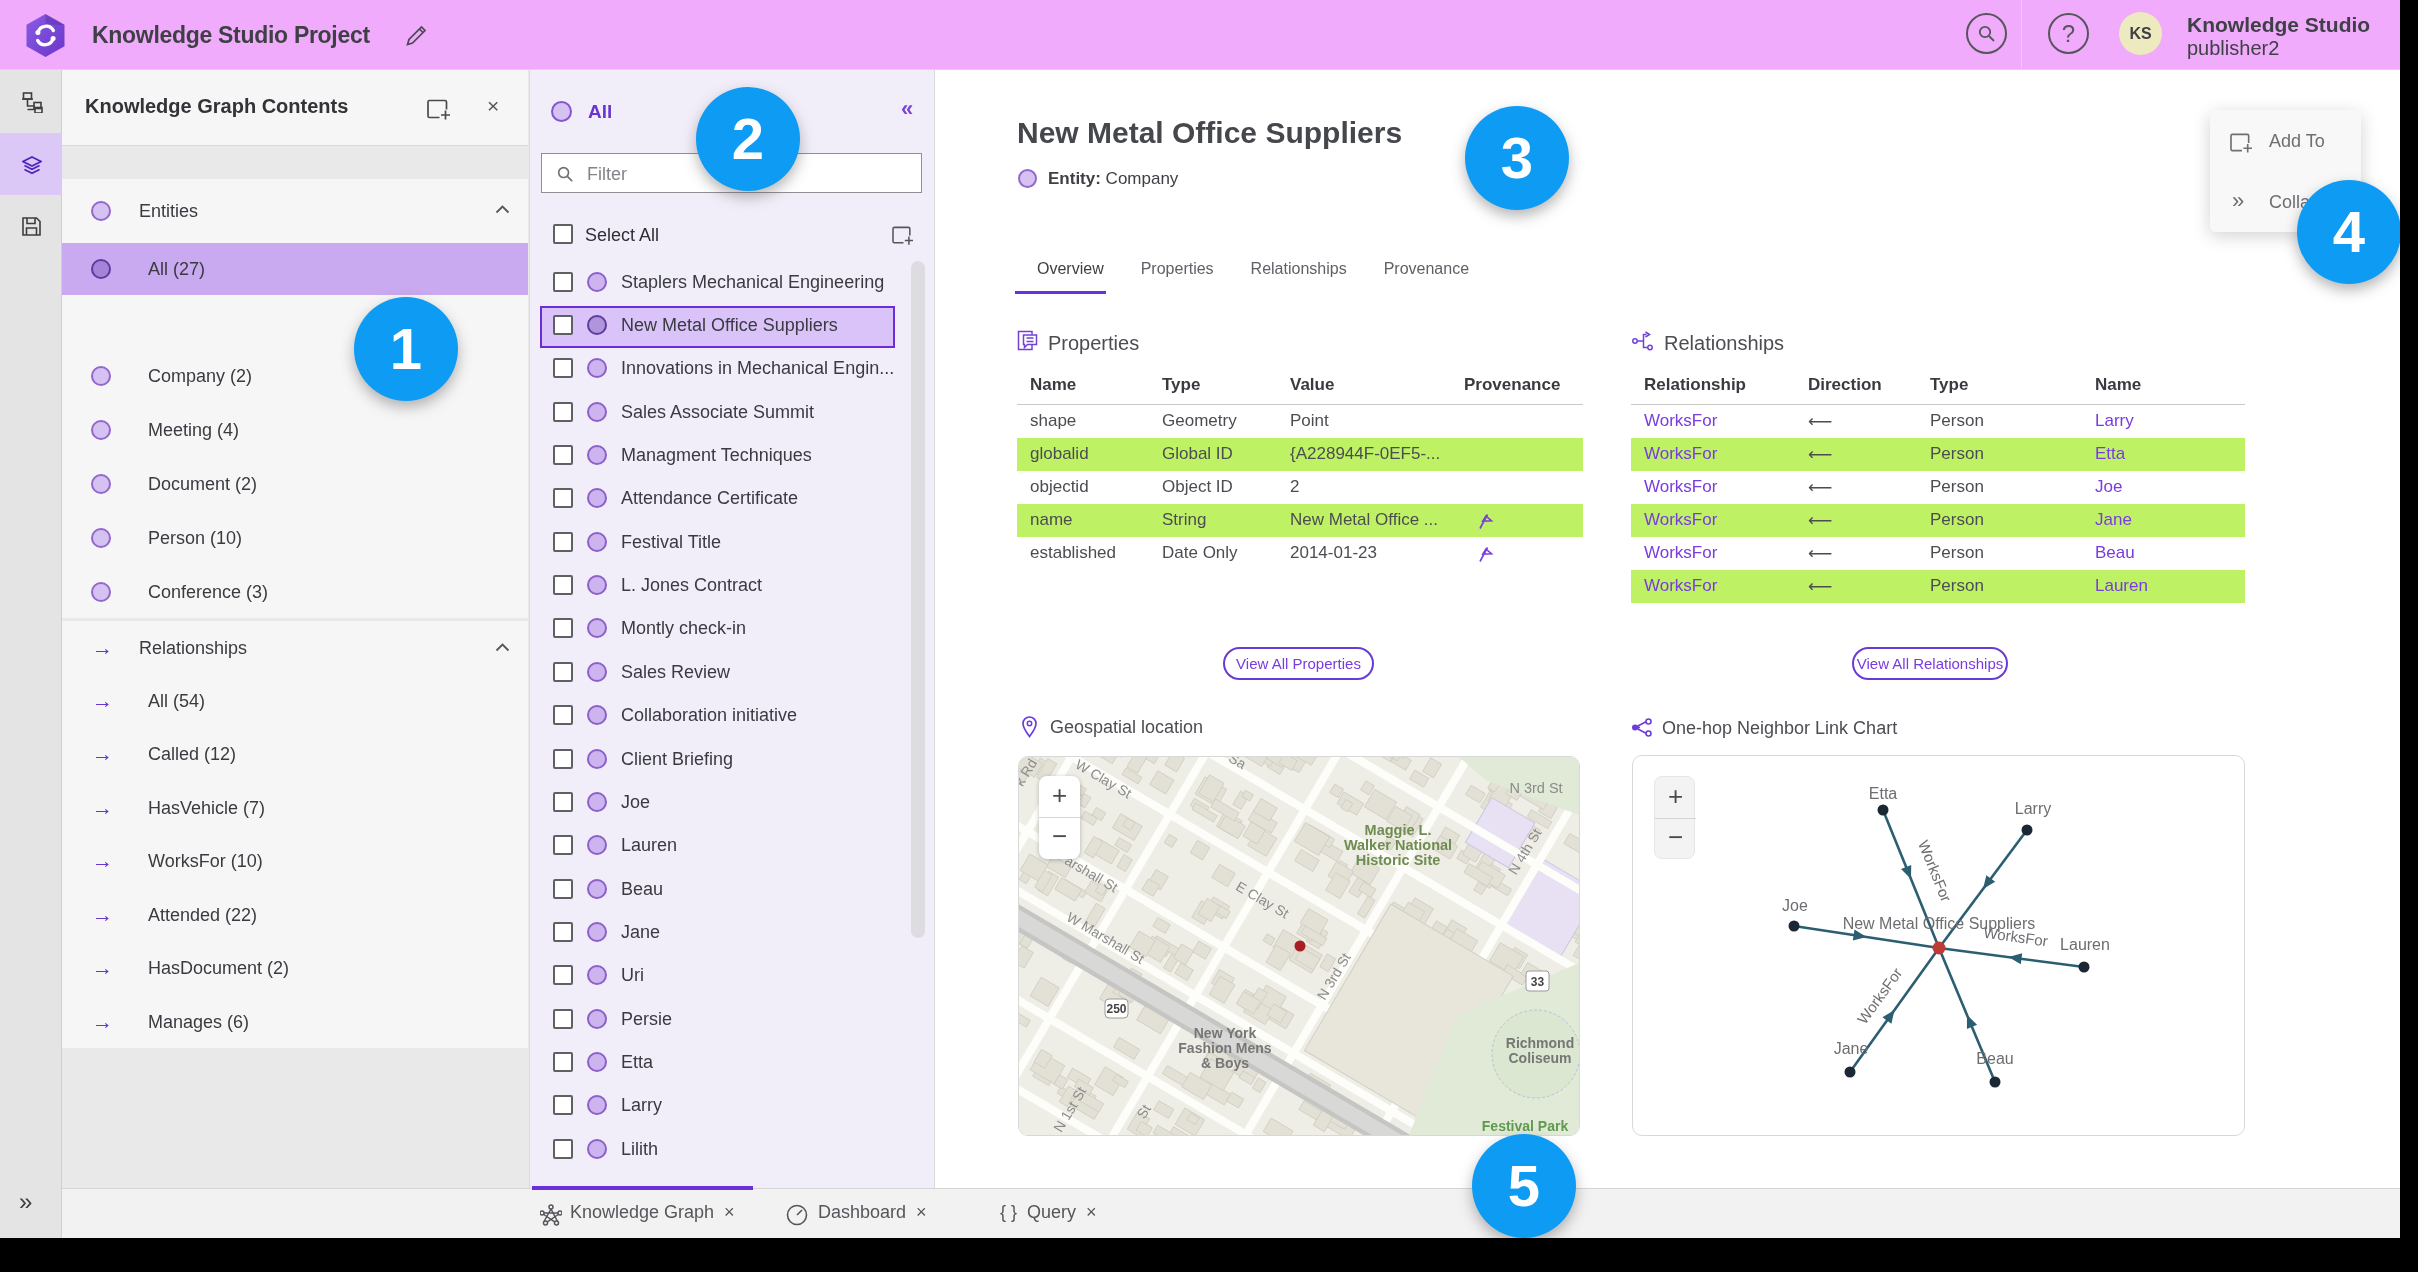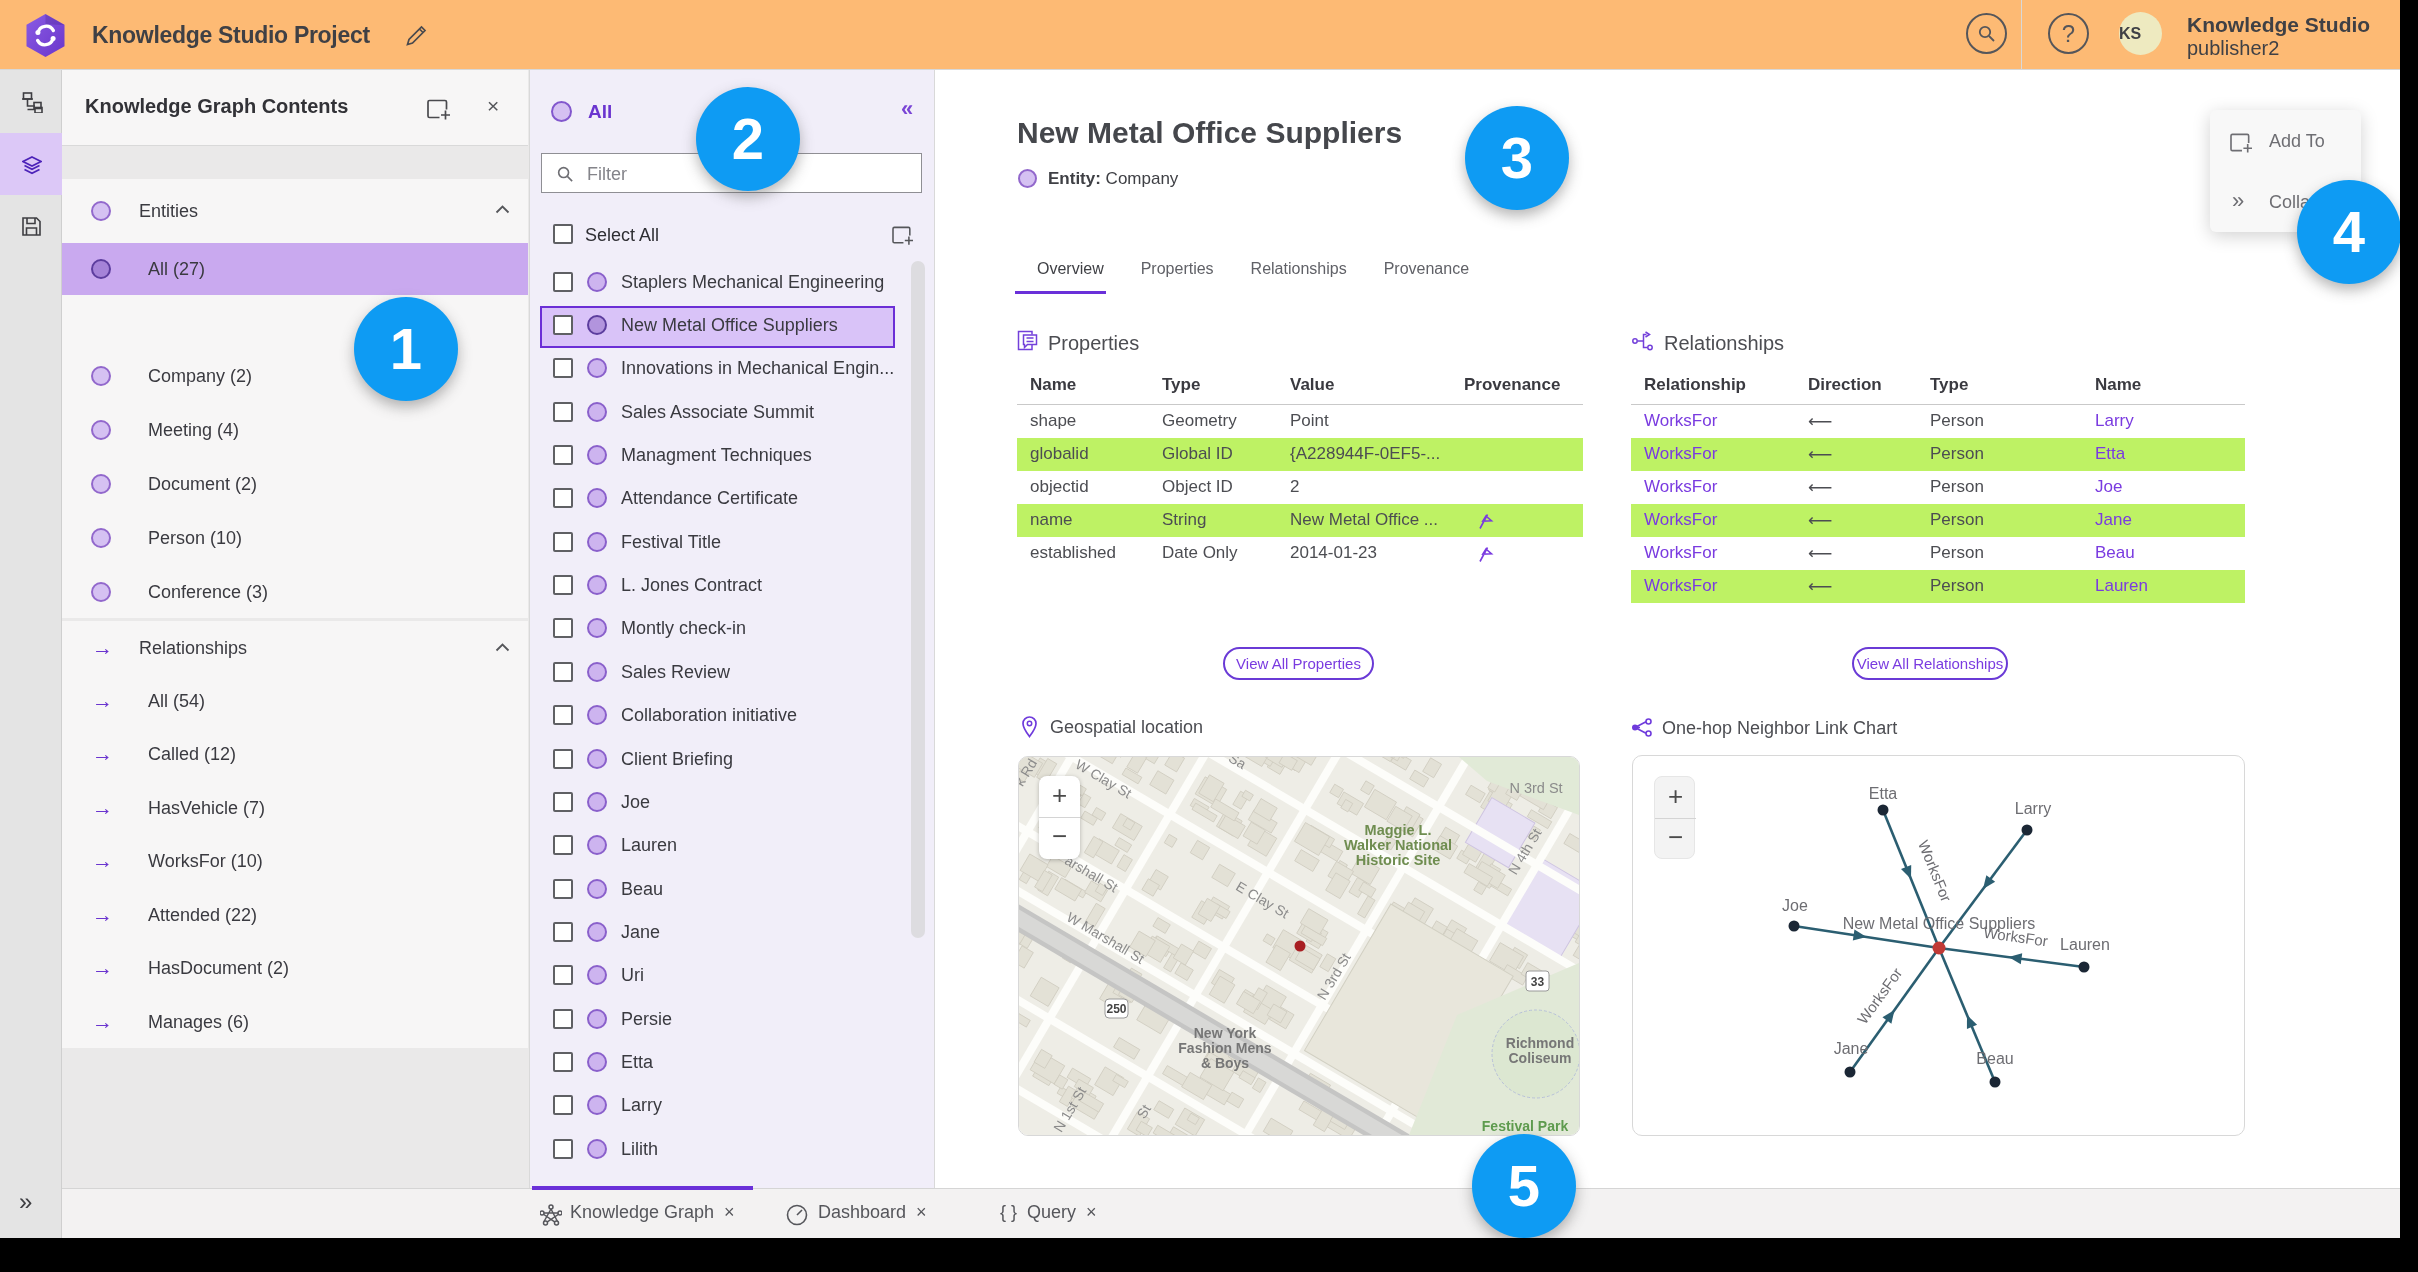--- a/index.html
+++ b/index.html
@@ -2,25 +2,25 @@
 <html><head>
 <meta charset="utf-8">
 <style>
   * { margin:0; padding:0; box-sizing:border-box; }
   html,body { width:2418px; height:1272px; background:#000; overflow:hidden;
     font-family:"Liberation Sans", sans-serif; }
   .app { position:absolute; left:0; top:0; width:2400px; height:1238px; background:#fff; overflow:hidden; }
   .abs { position:absolute; }
 
   
-  .header { position:absolute; left:0; top:0; width:2400px; height:70px; background:#fdba74; border-bottom:1px solid #d8d8d8; }
+  .header { position:absolute; left:0; top:0; width:2400px; height:70px; background:#f0abfc; border-bottom:1px solid #d8d8d8; }
   .title { position:absolute; left:92px; top:22px; font-size:23px; font-weight:700; color:#3f4045; letter-spacing:-0.3px;}
   .hdr-divider { position:absolute; left:2021px; top:0; width:1px; height:70px; background:#d8d8d8; }
   .circle-btn { position:absolute; width:41px; height:41px; border:2px solid #55565a; border-radius:50%; top:13px; }
-  .avatar { position:absolute; left:2119px; top:12px; width:43px; height:43px; border-radius:50%; background:#eeeac0; color:#3f4045; font-size:16px; font-weight:700; line-height:43px; }
+  .avatar { position:absolute; left:2119px; top:12px; width:43px; height:43px; border-radius:50%; background:#eeeac0; color:#3f4045; font-size:16px; font-weight:700; text-align:center; line-height:43px; }
   .who { position:absolute; left:2187px; top:13px; font-size:20px; color:#3f4045; line-height:23px; }
   .who b { font-size:21px; }
 
   
   .rail { position:absolute; left:0; top:70px; width:62px; height:1168px; background:#e4e4e4; border-right:1px solid #cfcfcf; }
   .rail-hl { position:absolute; left:0; top:63px; width:62px; height:62px; background:#dcc8f7; }
 
   
   .p1 { position:absolute; left:62px; top:70px; width:475px; height:1118px; background:#eae9e9; }
   .p1-head { position:absolute; left:0; top:0; width:466px; height:76px; background:#f7f6f6; border-bottom:1px solid #d9d9d9;}

